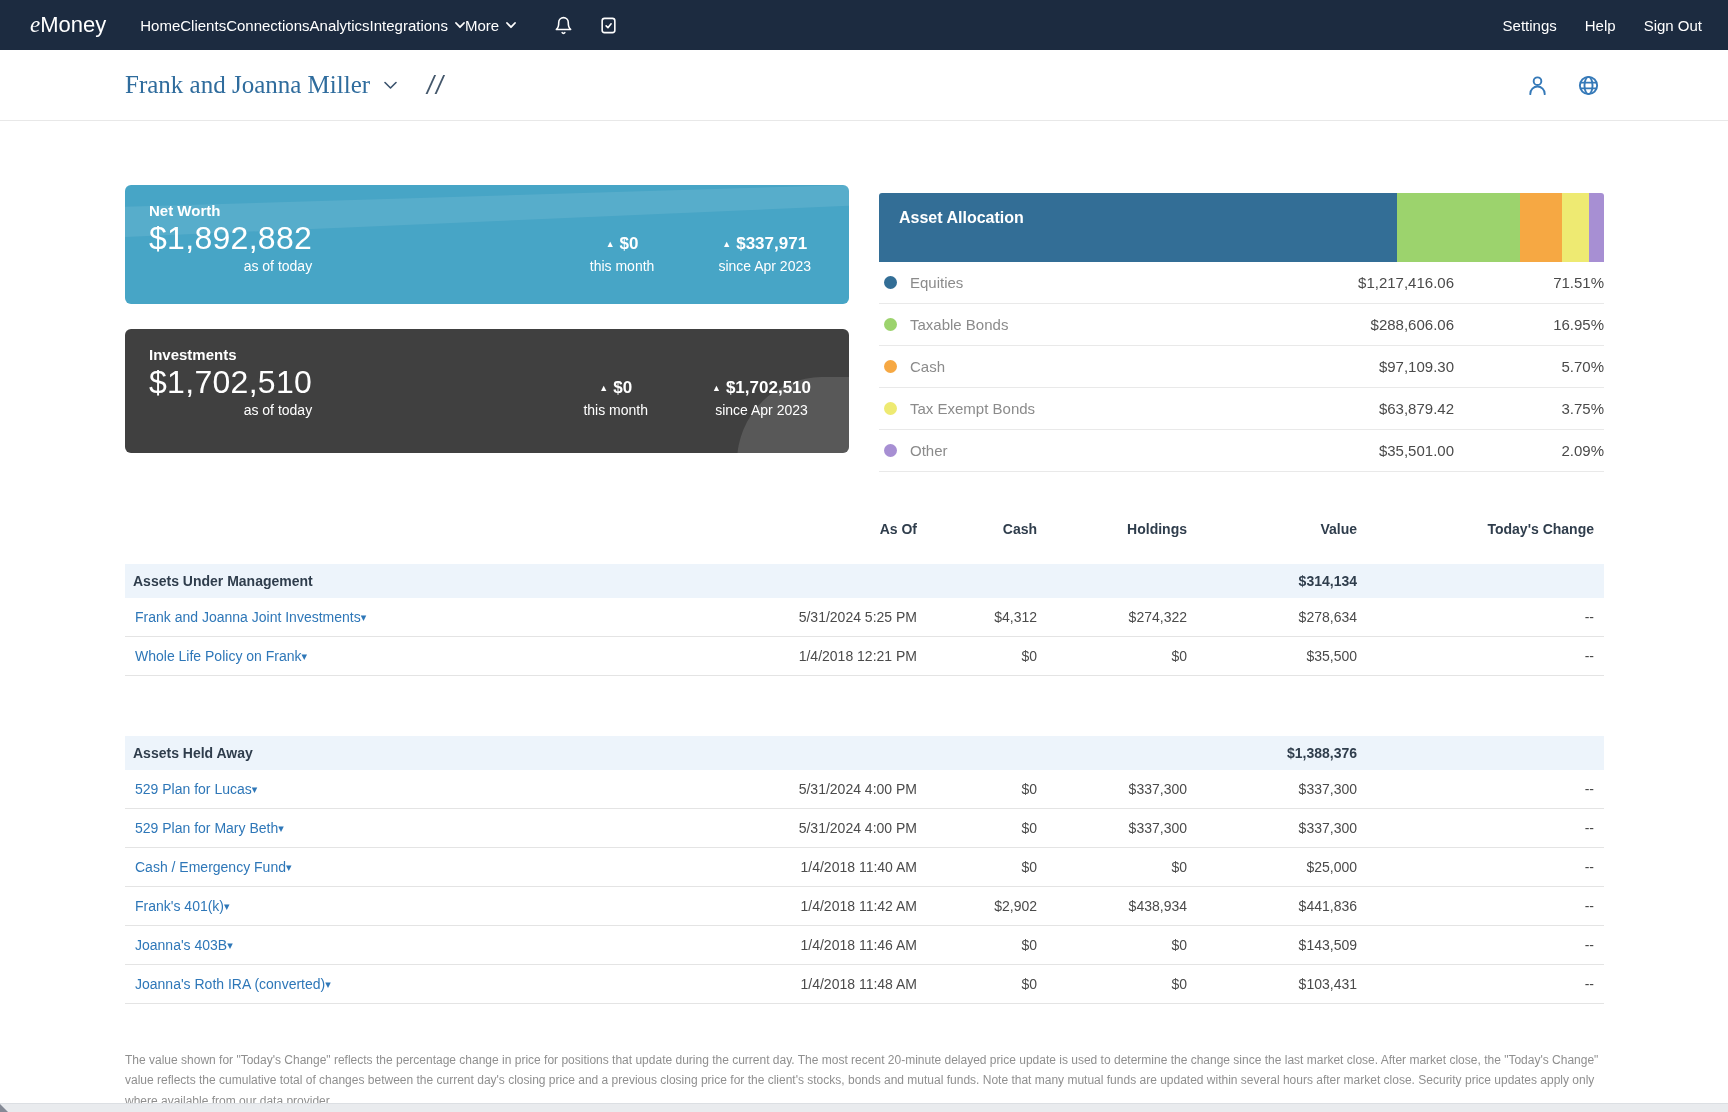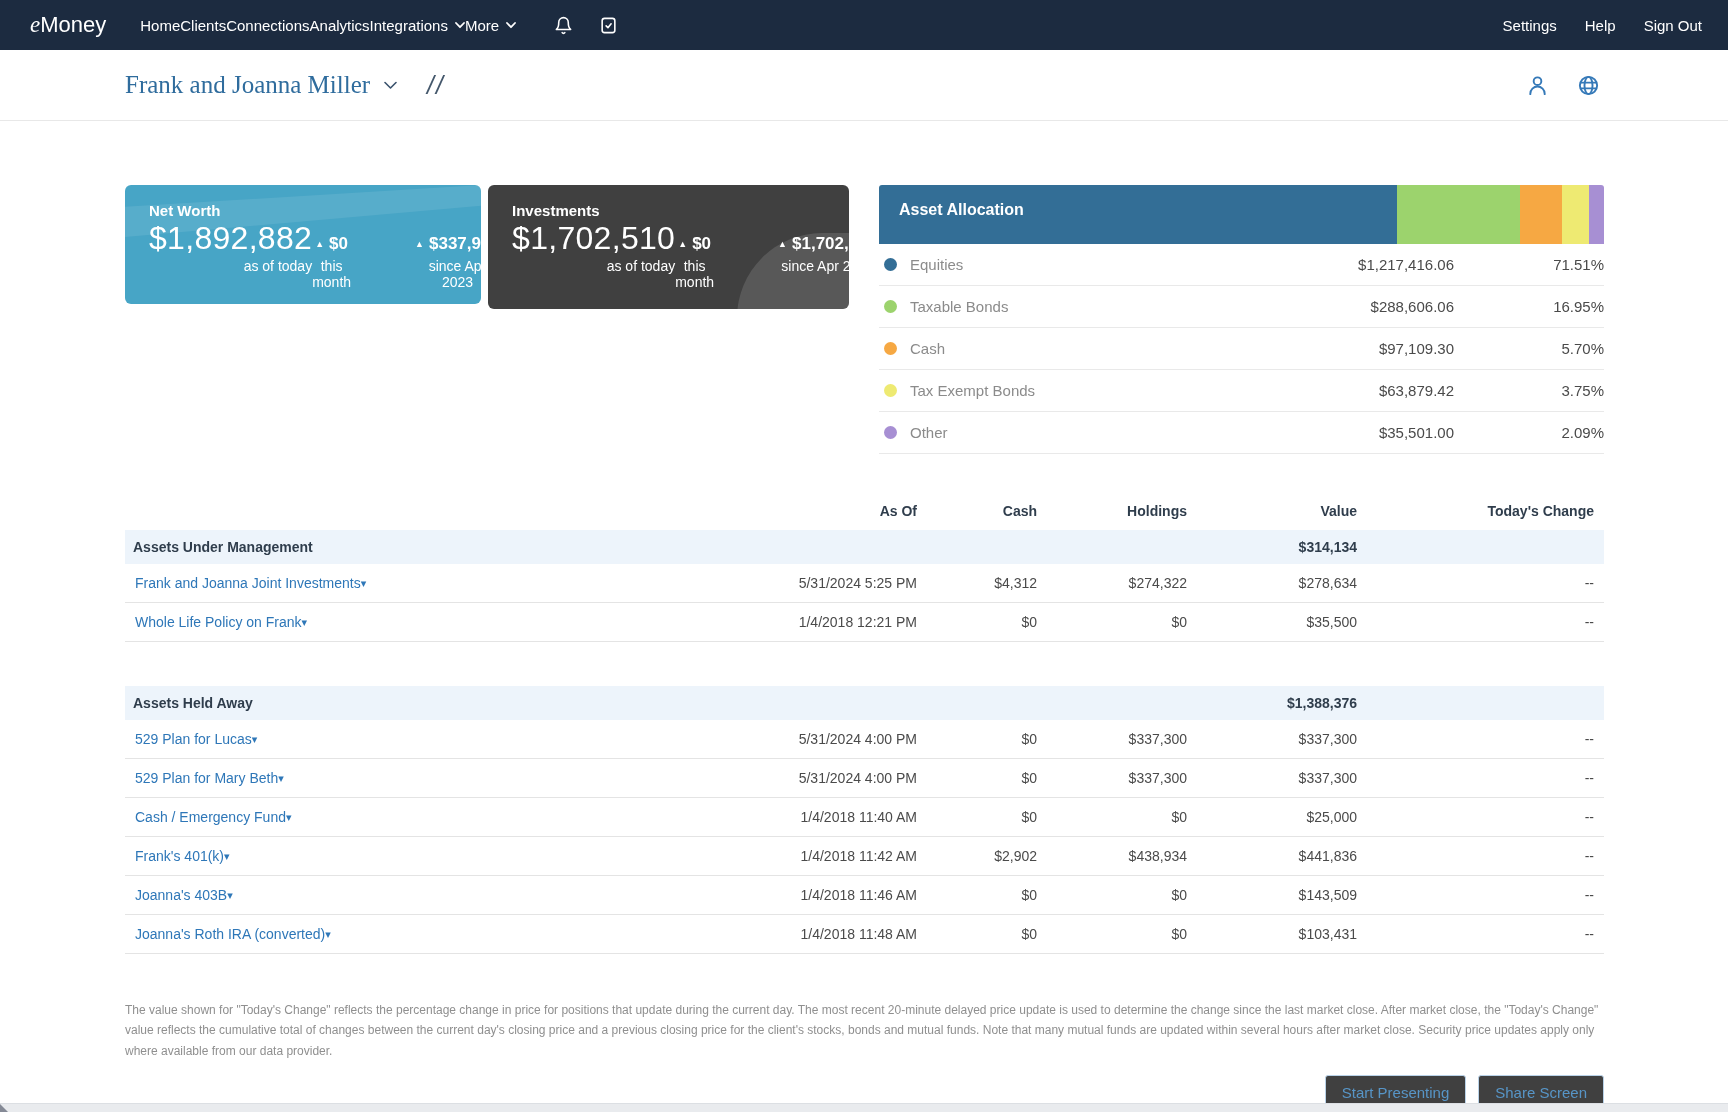--- a/index.html
+++ b/index.html
@@ -23,58 +23,58 @@
   .tabs { display:flex; align-items:center; gap:36px; height:100%; }
   .tab { font-size:16px; color:#3d5166; cursor:pointer; position:relative; height:100%; display:flex; align-items:center; }
   .tab.active { color:#2b5f86; font-weight:bold; }
   .tab.active::after { content:""; position:absolute; left:-6px; right:-6px; bottom:12px; height:3px; background:#2b5f86; }
   .sub-icons { margin-left:auto; display:flex; align-items:center; gap:28px; }
   .sub-icon { cursor:pointer; display:flex; align-items:center; }
 
   
   .main { padding:64px 124px 0 125px; }
   .top-row { display:flex; gap:30px; }
-  .cards-col { width:724px; display:flex; flex-direction:row; gap:7px; }
+  .cards-col { width:724px; display:flex; flex-direction:column; gap:25px; }
 
   .card { border-radius:6px; color:#fff; position:relative; overflow:hidden; padding:17px 24px 0 24px; display:flex; align-items:flex-start; cursor:pointer; }
   .card.networth { height:119px; }
   .card.investments { height:124px; }
   .card.networth::before { content:""; position:absolute; top:0; left:0; right:0; height:52px;
       background:rgba(255,255,255,0.09); clip-path:polygon(0 42%, 100% 0, 100% 40%, 0 100%); pointer-events:none; }
   .card.investments::after { content:""; position:absolute; right:-18px; top:48px; bottom:-10px; width:130px;
       background:rgba(255,255,255,0.13); border-top-left-radius:85px; pointer-events:none; }
   .card-left { position:relative; z-index:1; display:inline-block; }
   .card-title { font-size:15px; font-weight:bold; margin-bottom:1px; }
   .card-value { font-size:32px; letter-spacing:0.3px; line-height:1.15; }
   .card-asof { font-size:14px; text-align:right; margin-top:1px; }
   .card-stats { margin-left:auto; display:flex; gap:64px; margin-top:32px; padding-right:14px; position:relative; z-index:1; }
   .stat { text-align:center; }
   .stat-value { font-size:17px; font-weight:bold; white-space:nowrap; }
   .tri { font-size:9px; vertical-align:2px; margin-right:5px; }
   .stat-label { font-size:14px; margin-top:4px; }
 
   
   .alloc { flex:1; }
-  .alloc-bar { height:59px; display:flex; position:relative; border-radius:3px 3px 0 0; overflow:hidden; }
+  .alloc-bar { height:69px; display:flex; position:relative; border-radius:3px 3px 0 0; overflow:hidden;margin-top:8px; }
   .alloc-seg { height:100%; }
   .alloc-title { position:absolute; left:20px; top:16px; color:#fff; font-size:16px; font-weight:bold; }
   .alloc-row { height:42px; display:flex; align-items:center; border-bottom:1px solid #e9e9e9; }
   .dot { width:13px; height:13px; border-radius:50%; margin:0 13px 0 5px; flex:0 0 auto; }
   .alloc-label { font-size:15px; color:#8b8b8b; }
   .alloc-value { margin-left:auto; font-size:15px; color:#4a4a4a; }
   .alloc-pct { width:150px; text-align:right; font-size:15px; color:#4a4a4a; }
 
   
   .table { margin-top:42px; }
   .trow { display:grid; grid-template-columns:minmax(0,1fr) 170px 120px 150px 170px 245px; align-items:center; }
   .thead { height:30px; font-size:14px; font-weight:bold; color:#2f3d4c; }
   .cell { padding:0 2px; }
   .num { text-align:right; font-size:14px; color:#4a4a4a; }
   .thead .num { color:#2f3d4c; font-size:14px; }
-  .section-header { background:#edf4fb; height:34px; font-size:14px; font-weight:bold; color:#2f3d4c; margin-top:4px; }
+  .section-header { background:#edf4fb; height:34px; font-size:14px; font-weight:bold; color:#2f3d4c; margin-top:20px; }
   .section-header .name { padding-left:8px; }
   .section-gap { height:40px; }
   .drow { height:39px; border-bottom:1px solid #e4e4e4; }
   .acct { color:#2e77b8; font-size:14px; text-decoration:none; cursor:pointer; display:inline-flex; align-items:center; padding-left:8px; }
   .caret { font-size:11px; color:#2e77b8; }
   .change { padding-right:10px; }
 
   
   .disclaimer { margin-top:46px; font-size:12px; line-height:1.7; color:#8f8f8f; }
   .footer-actions { display:flex; justify-content:flex-end; gap:12px; margin-top:14px; }

